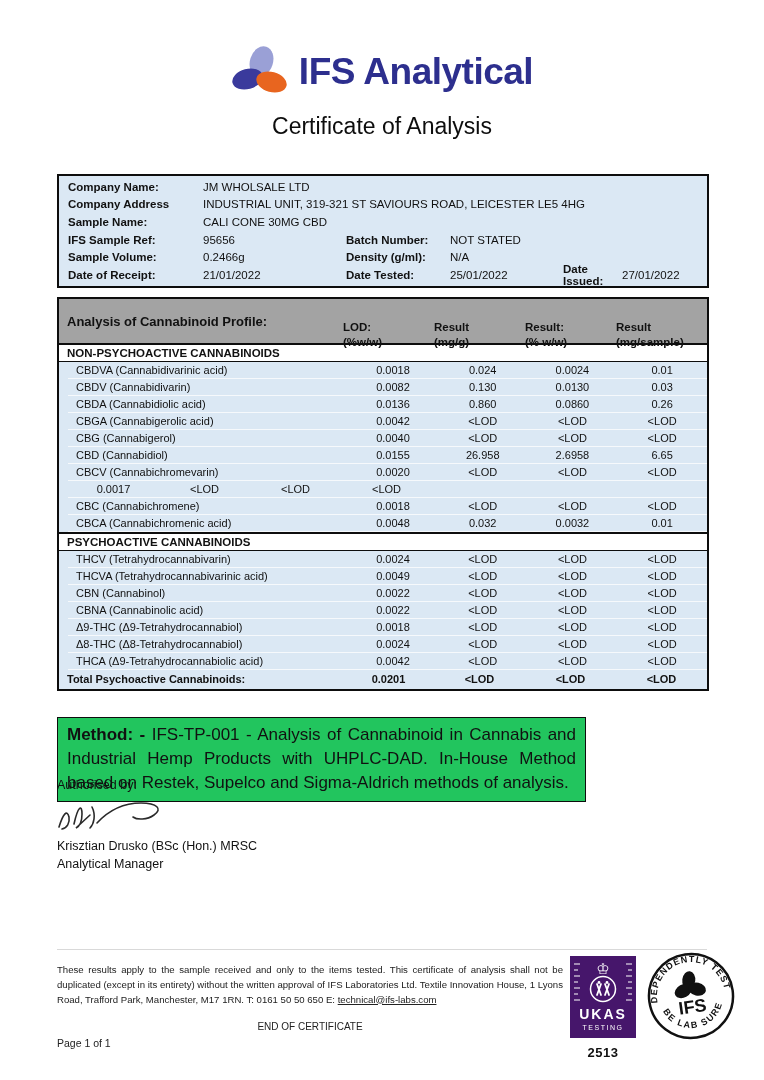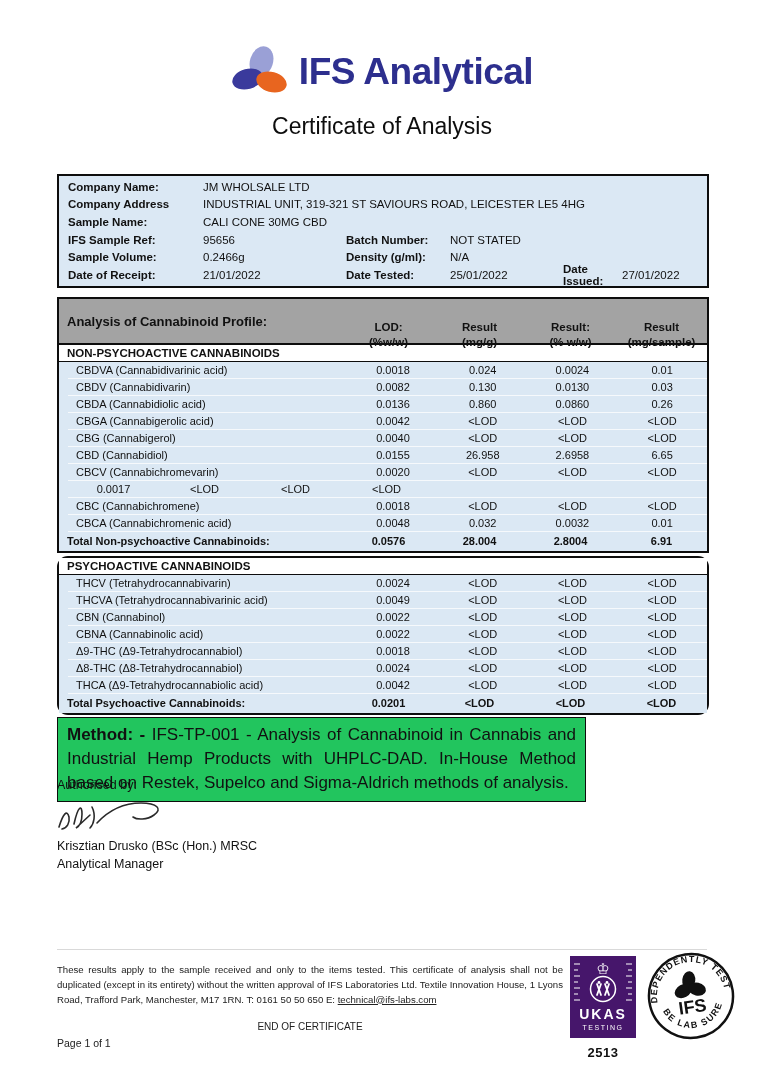--- a/index.html
+++ b/index.html
@@ -19,24 +19,24 @@
   
   .info-table { position:absolute; top:174px; left:57px; width:652px; background:#dbe8f4; border:2px solid #0d0d0d; padding:2px 0; }
   .i-row { display:flex; height:17.6px; align-items:center; font-size:11.5px; padding-left:9px; }
   .i-label { font-weight:bold; }
   .w1 { width:135px; } .w2 { width:143px; } .w3 { width:104px; } .w4 { width:77px; } .w5 { width:95px;padding-left:36px; }
   .i-val { font-weight:normal; }
 
   
   .ctable { position:absolute; left:57px; width:652px; border:2px solid #0d0d0d; background:#dbe8f4; }
   .ctable1 { top:297px; }
-  .ctable2 { top:556px;border-radius:11px; }
+  .ctable2 { top:532px; }
   .t-header { display:flex; background:#a3a3a3; border-bottom:2px solid #0d0d0d; height:46px; align-items:center; }
   .t-title { width:284px; font-weight:bold; font-size:13px; padding-left:8px; }
-  .t-hcol { width:91px; text-align:center; font-weight:bold; font-size:11.5px; line-height:1.3;margin-top:28px; }
+  .t-hcol { width:91px; font-weight:bold; font-size:11.5px; line-height:1.3;margin-top:28px; }
   .t-section { background:#fff; font-weight:bold; font-size:11.5px; height:17px; line-height:17px; padding-left:8px; border-bottom:1.5px solid #0d0d0d; }
   .t-row { display:flex; height:17px; align-items:center; font-size:11px; border-bottom:1px solid rgba(255,255,255,0.75);margin-left:9px; }
   .t-name { width:284px; padding-left:8px; white-space:nowrap; }
   .t-cell { width:91px; text-align:center; }
   .t-total { display:flex; height:18.5px; align-items:center; font-size:11px; font-weight:bold; background:#dbe8f4; }
 
   
   .method-box { position:absolute; top:717px; left:57px; width:529px; border:1.5px solid #0d0d0d; background:#22c55e; padding:5px 9px 6px 9px; font-size:17px; line-height:1.42; text-align:justify; }
   .method-box b { font-weight:bold; }
 

